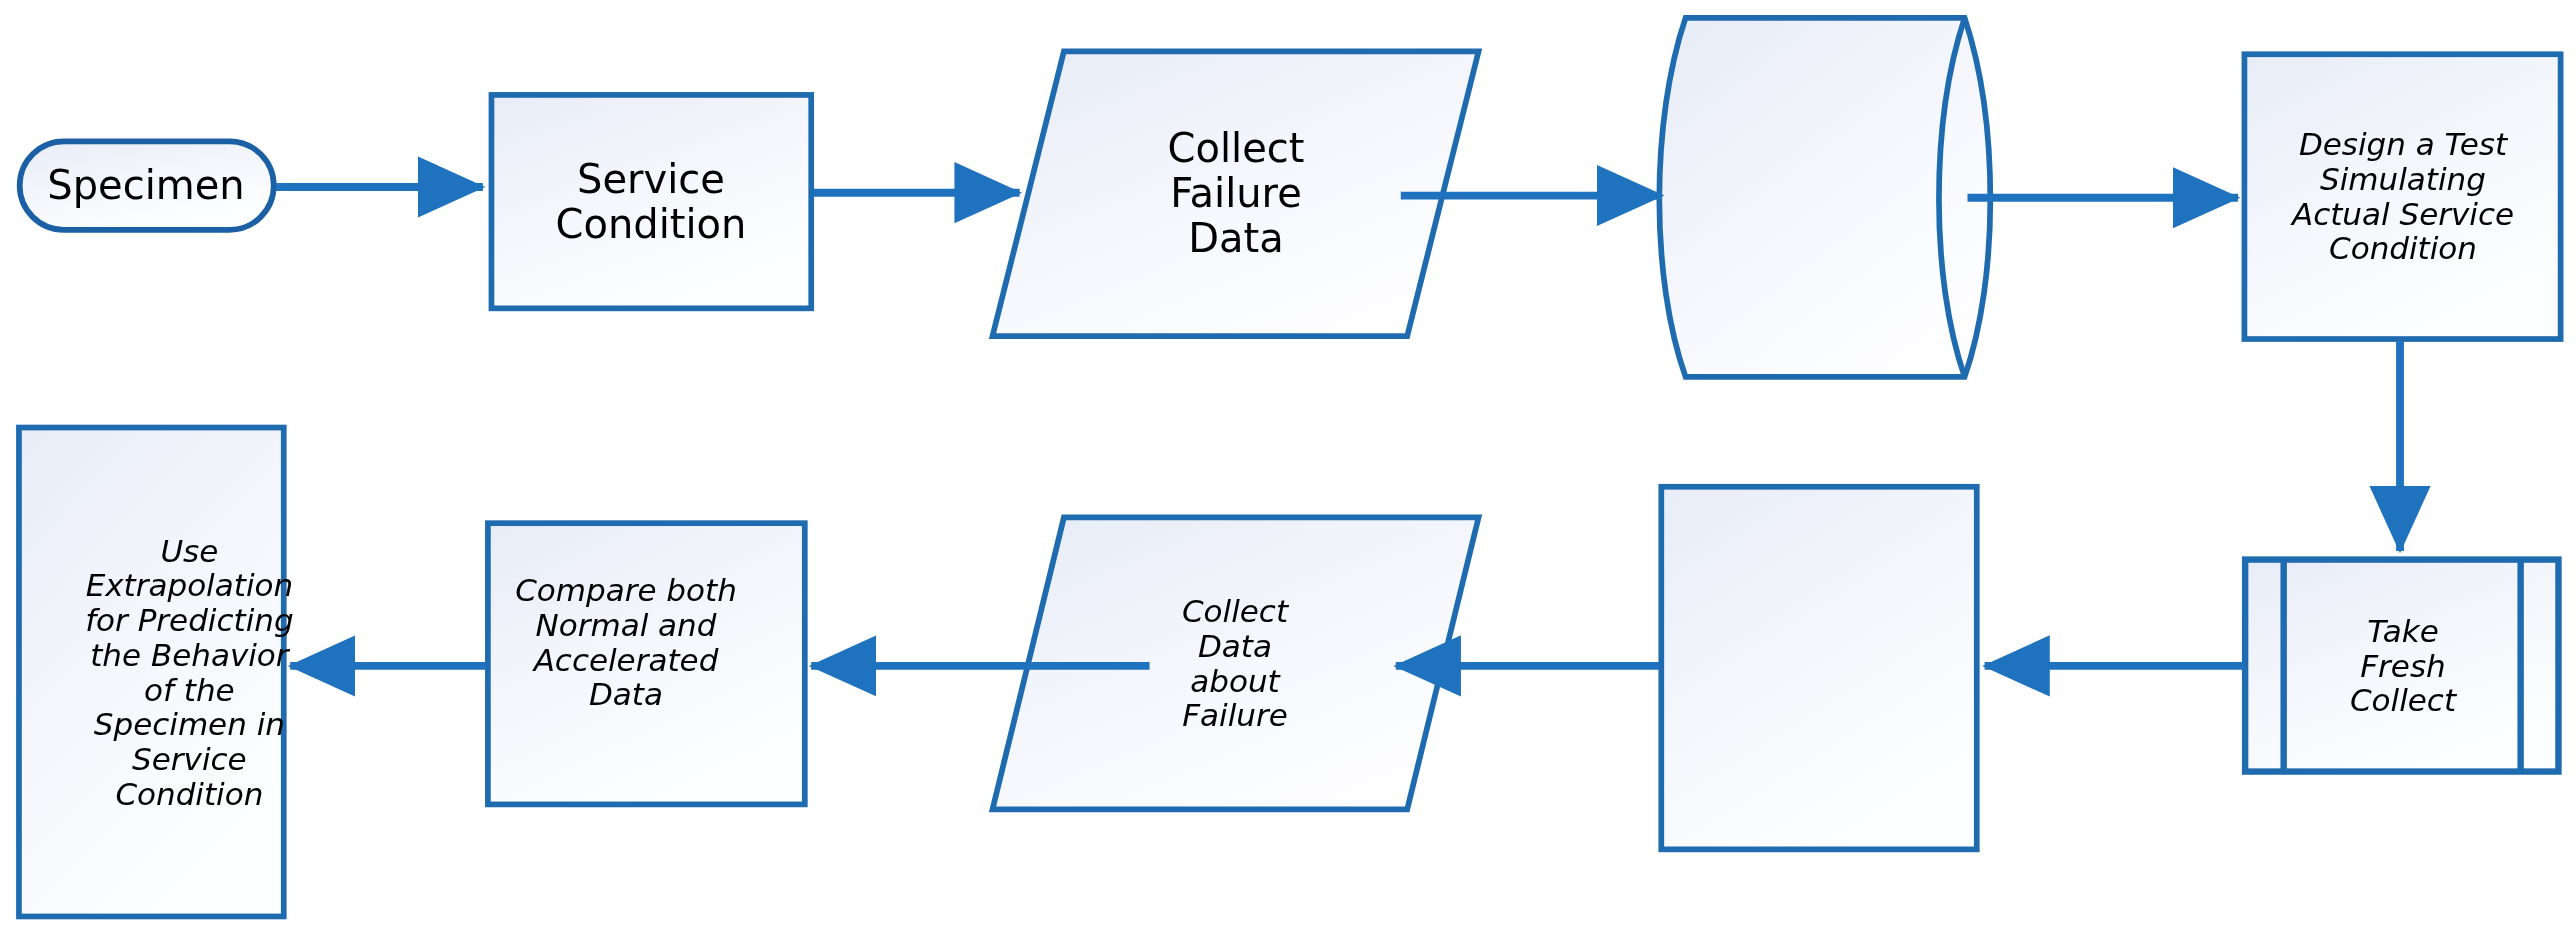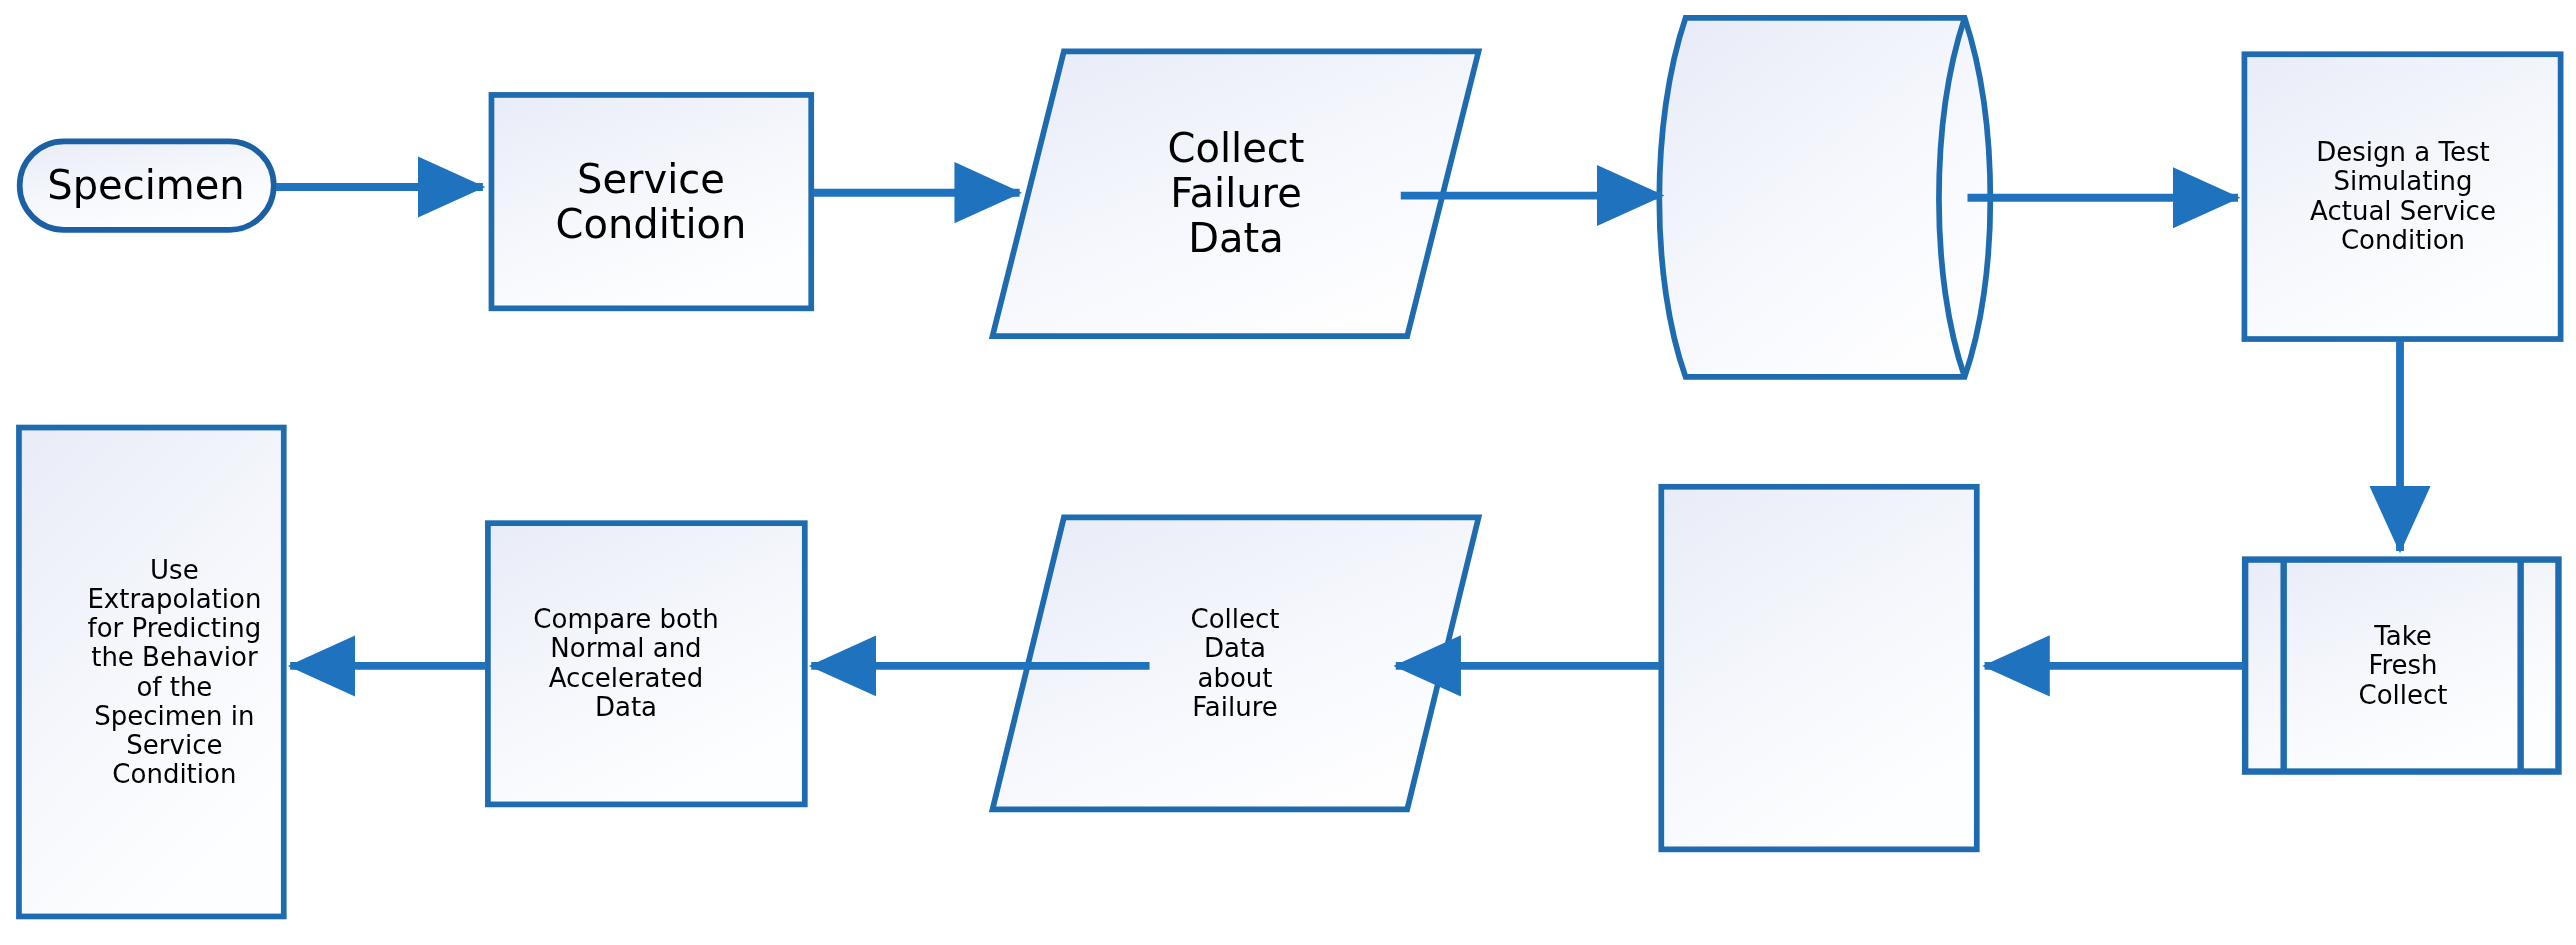--- a/index.html
+++ b/index.html
@@ -29,21 +29,21 @@
     display: flex;
     align-items: center;
     justify-content: center;
     text-align: center;
     color: #000000;
     line-height: 1.12;
     pointer-events: none;
     white-space: pre-line;
   }
   .lbl-lg { font-size: 40px; }
-  .lbl-md { font-size: 26px; }
+  .lbl-md { font-size: 31px; font-style: italic; }
   .lbl-sm { font-size: 29px; }
 </style>
 </head>
 <body>
 
 <div id="canvas">
 
   <svg id="svg-layer" viewBox="0 0 3608 1324" xmlns="http://www.w3.org/2000/svg">
     <defs>
       <linearGradient id="gradFill" x1="0" y1="0" x2="0.55" y2="1">
@@ -121,26 +121,26 @@
   <div class="node-label lbl-md" style="left:2288px; top:560px; width:230px; height:212px;">Take
 Fresh
 Collect</div>
 
 
   <div class="node-label lbl-md" style="left:1085px; top:519px; width:300px; height:289px;">Collect
 Data
 about
 Failure</div>
 
-  <div class="node-label lbl-md" style="left:490px; top:523px; width:272px; height:281px;">Compare both
+  <div class="node-label lbl-md" style="left:490px; top:502px; width:272px; height:281px;">Compare both
 Normal and
 Accelerated
 Data</div>
 
-  <div class="node-label lbl-md" style="left:21.4px; top:428px; width:306px; height:489px;">Use
+  <div class="node-label lbl-md" style="left:21.4px; top:428px; width:306px; height:489px;padding-left:15px;">Use
 Extrapolation
 for Predicting
 the Behavior
 of the
 Specimen in
 Service
 Condition</div>
 
 </div>
 

